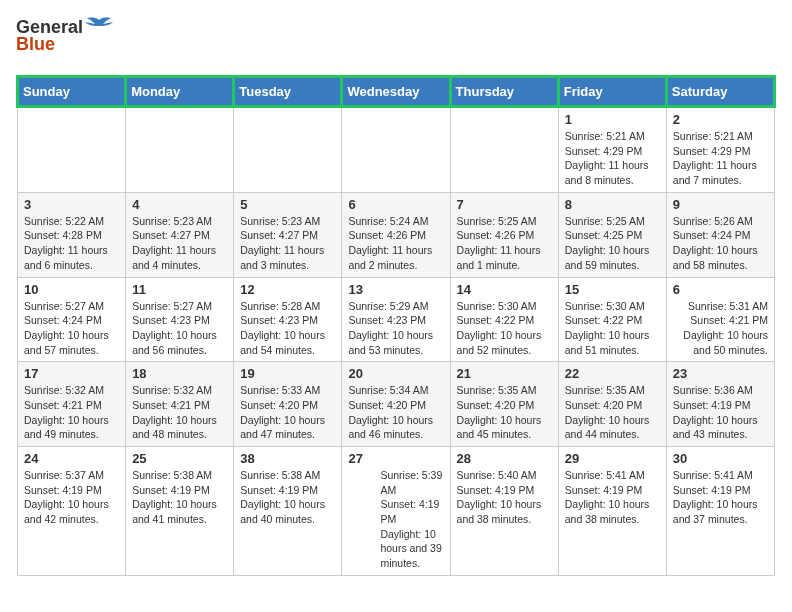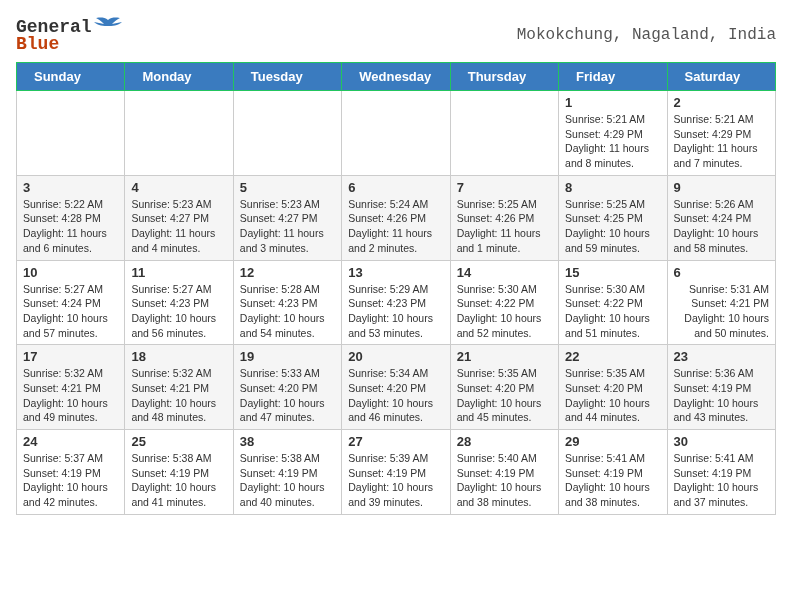--- a/index.html
+++ b/index.html
@@ -6,23 +6,22 @@
     body {
       font-family: Arial, sans-serif;
       background: #fff;
       width: 792px;
       min-height: 612px;
       padding: 16px;
     }
     .header-area {
       display: flex;
       justify-content: space-between;
-      align-items: center;
-      margin-bottom: 8px;
-      font-family: Liberation Mono, monospace;
+      align-items: flex-end;
+      margin-bottom: 20px;
     }
     .logo {
       display: flex;
       flex-direction: column;
       align-items: flex-start;
     }
     .title-area {
       text-align: right;
     }
     .month-title {
@@ -36,23 +35,23 @@
     }
     .calendar {
       width: 100%;
       border-collapse: collapse;
       border: 1px solid #ccc;
     }
     .calendar th {
       background: #3a7bbf;
       color: #fff;
       text-align: left;
-      padding: 6px 17px;
+      padding: 6px 4px;
       font-size: 13px;
-      border: 1px solid #22c55e;
+      border: 3px solid #22c55e;
     }
     .calendar td {
       vertical-align: top;
       border: 1px solid #ccc;
       padding: 4px 6px;
       width: 108px;
       min-height: 80px;
       font-size: 10.5px;
       color: #333;
       background: #fff;
@@ -81,24 +80,20 @@
 <div class="header-area">
   <div class="logo">
     <div style="display:flex; align-items:center;">
       <span style="font-size:18px; font-weight:bold; color:#333;">General</span>
       <svg width="28" height="22" viewBox="0 0 28 22" style="margin-left:2px;">
         <path d="M14 4 C18 0, 26 2, 26 2 C22 4, 20 6, 18 8 L28 6 C24 10, 18 10, 14 10 C10 10, 4 10, 0 6 L10 8 C8 6, 6 4, 2 2 C2 2, 10 0, 14 4Z" fill="#3a7bbf"></path>
       </svg>
     </div>
     <span style="font-size:18px; font-weight:bold; color:#c2410c; margin-top:-4px;">Blue</span>
   </div>
-  <div class="title-area">
-    <div class="month-title"></div>
-    <div class="location-title">Mokokchung, Nagaland, India</div>
-  </div>
 </div>
 
 <table class="calendar">
   <thead>
     <tr>
     <th>Sunday</th>
         <th>Monday</th>
         <th>Tuesday</th>
         <th>Wednesday</th>
         <th>Thursday</th>
@@ -272,21 +267,21 @@
 Daylight: 10 hours and 41 minutes.</div>
         </td>
         <td>
           <span class="day-number">38</span>
           <div class="day-info" style="white-space: pre-line;">Sunrise: 5:38 AM
 Sunset: 4:19 PM
 Daylight: 10 hours and 40 minutes.</div>
         </td>
         <td>
           <span class="day-number">27</span>
-          <div class="day-info" style="white-space: pre-line;">Sunrise: 5:39 AM
+          <div class="day-info" style="white-space: pre-line; margin-left: 32px;">Sunrise: 5:39 AM
 Sunset: 4:19 PM
 Daylight: 10 hours and 39 minutes.</div>
         </td>
         <td>
           <span class="day-number">28</span>
           <div class="day-info" style="white-space: pre-line;">Sunrise: 5:40 AM
 Sunset: 4:19 PM
 Daylight: 10 hours and 38 minutes.</div>
         </td>
         <td>

